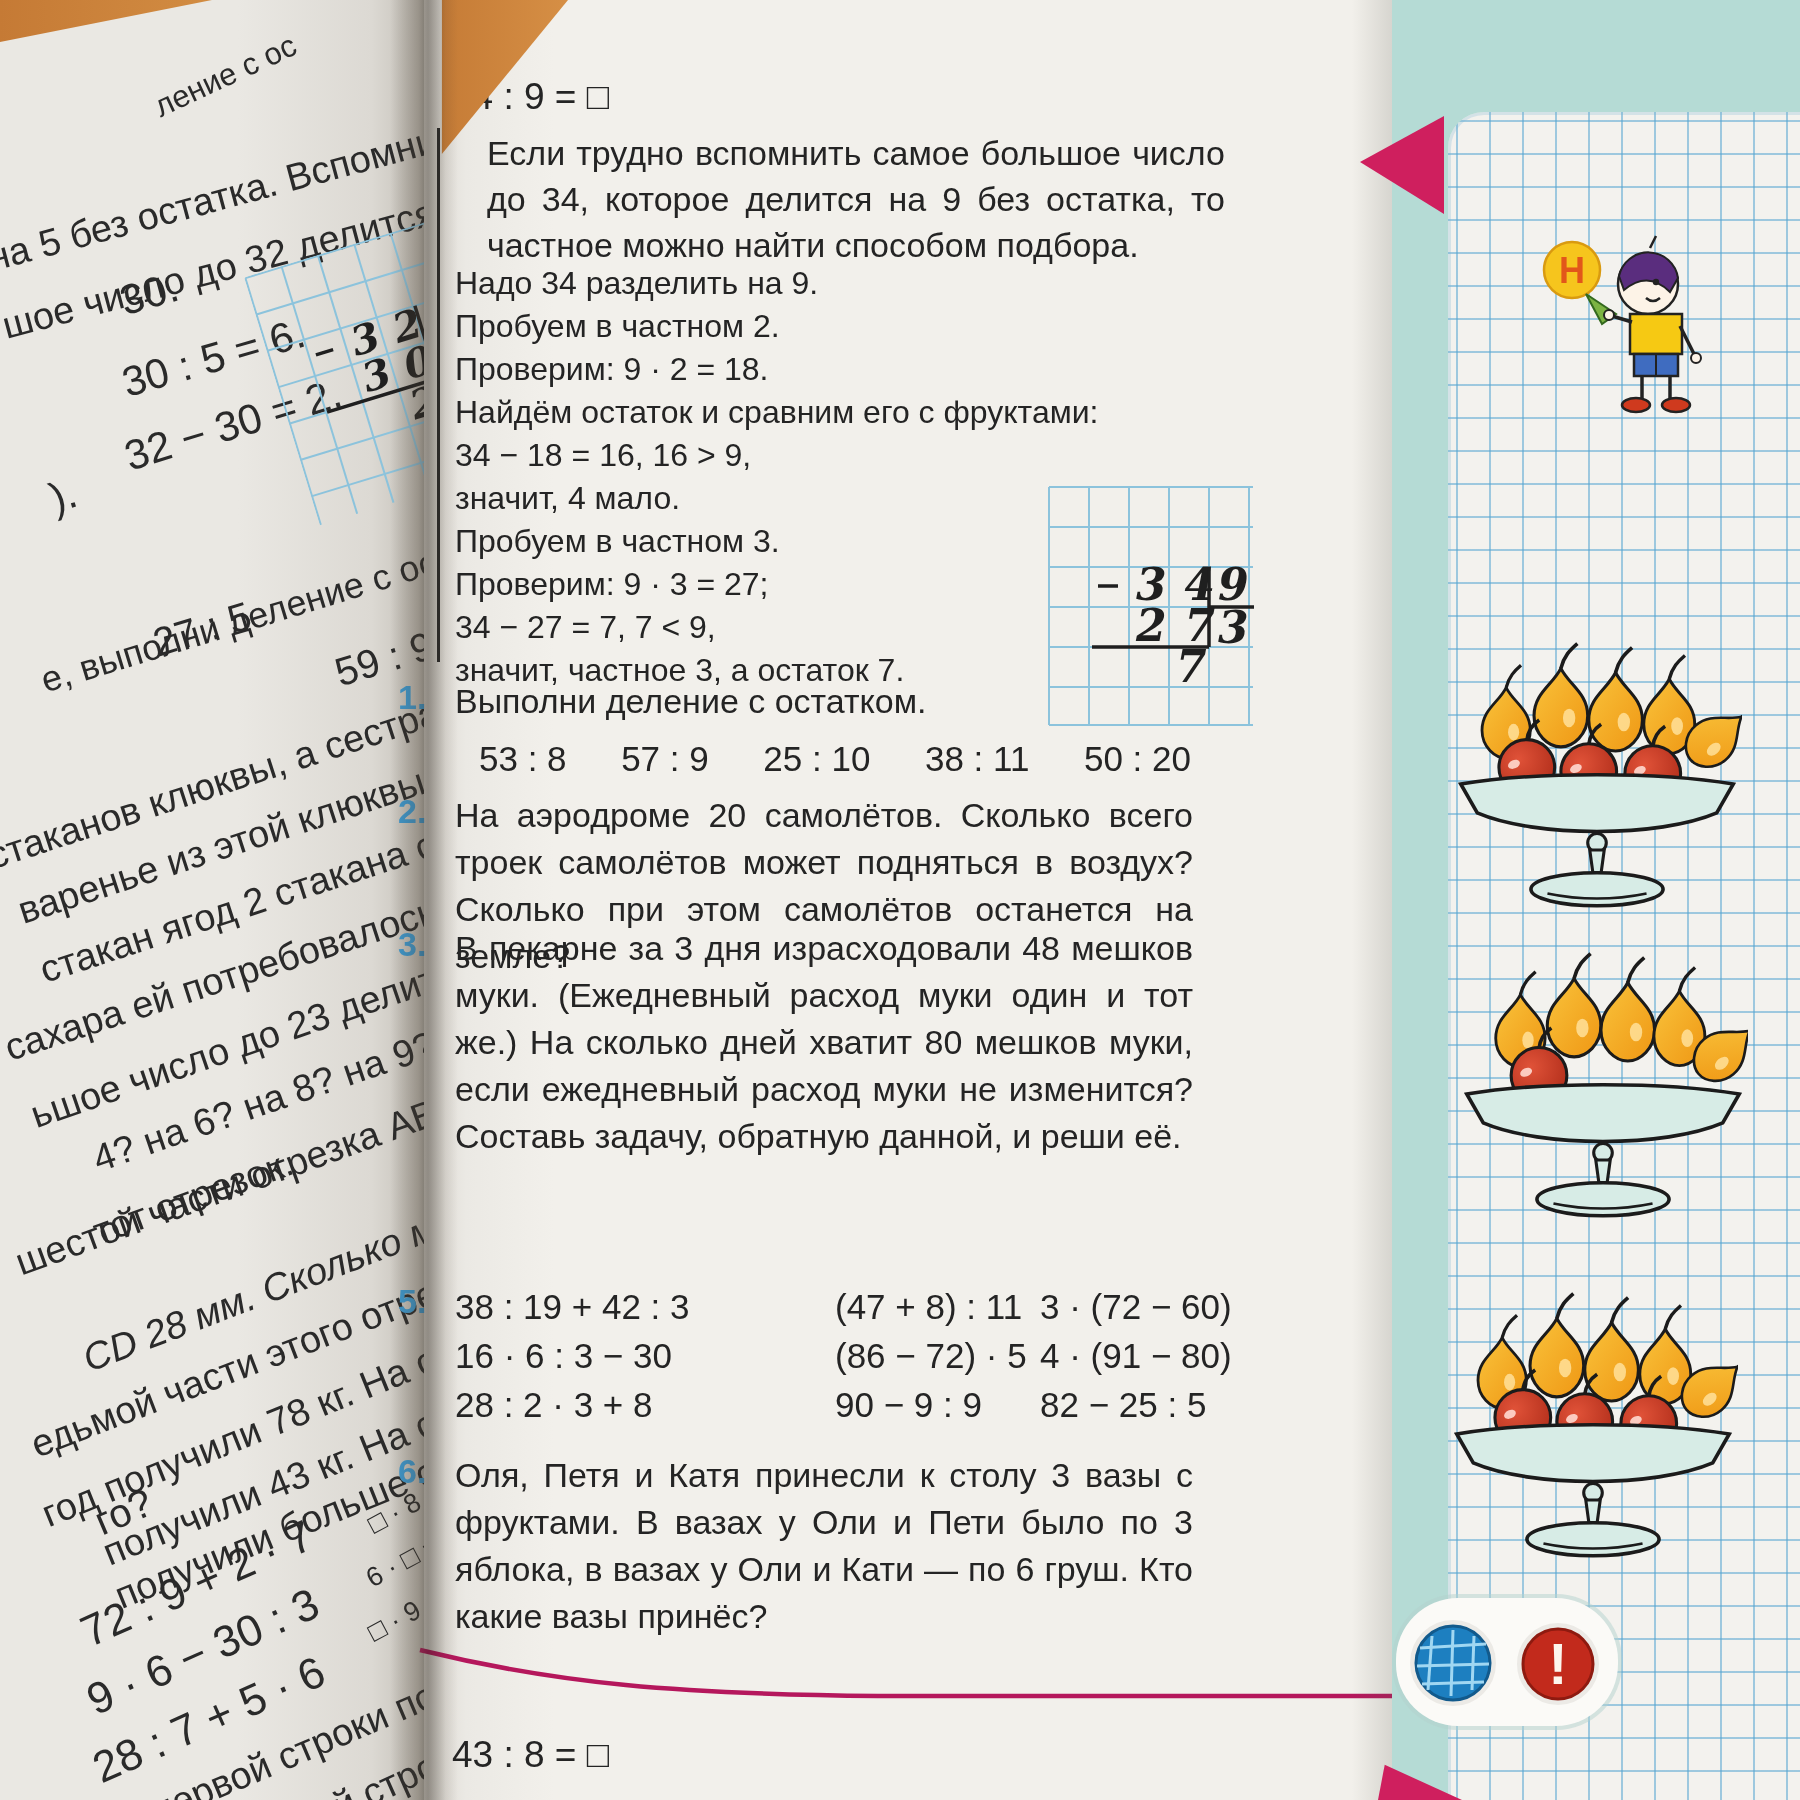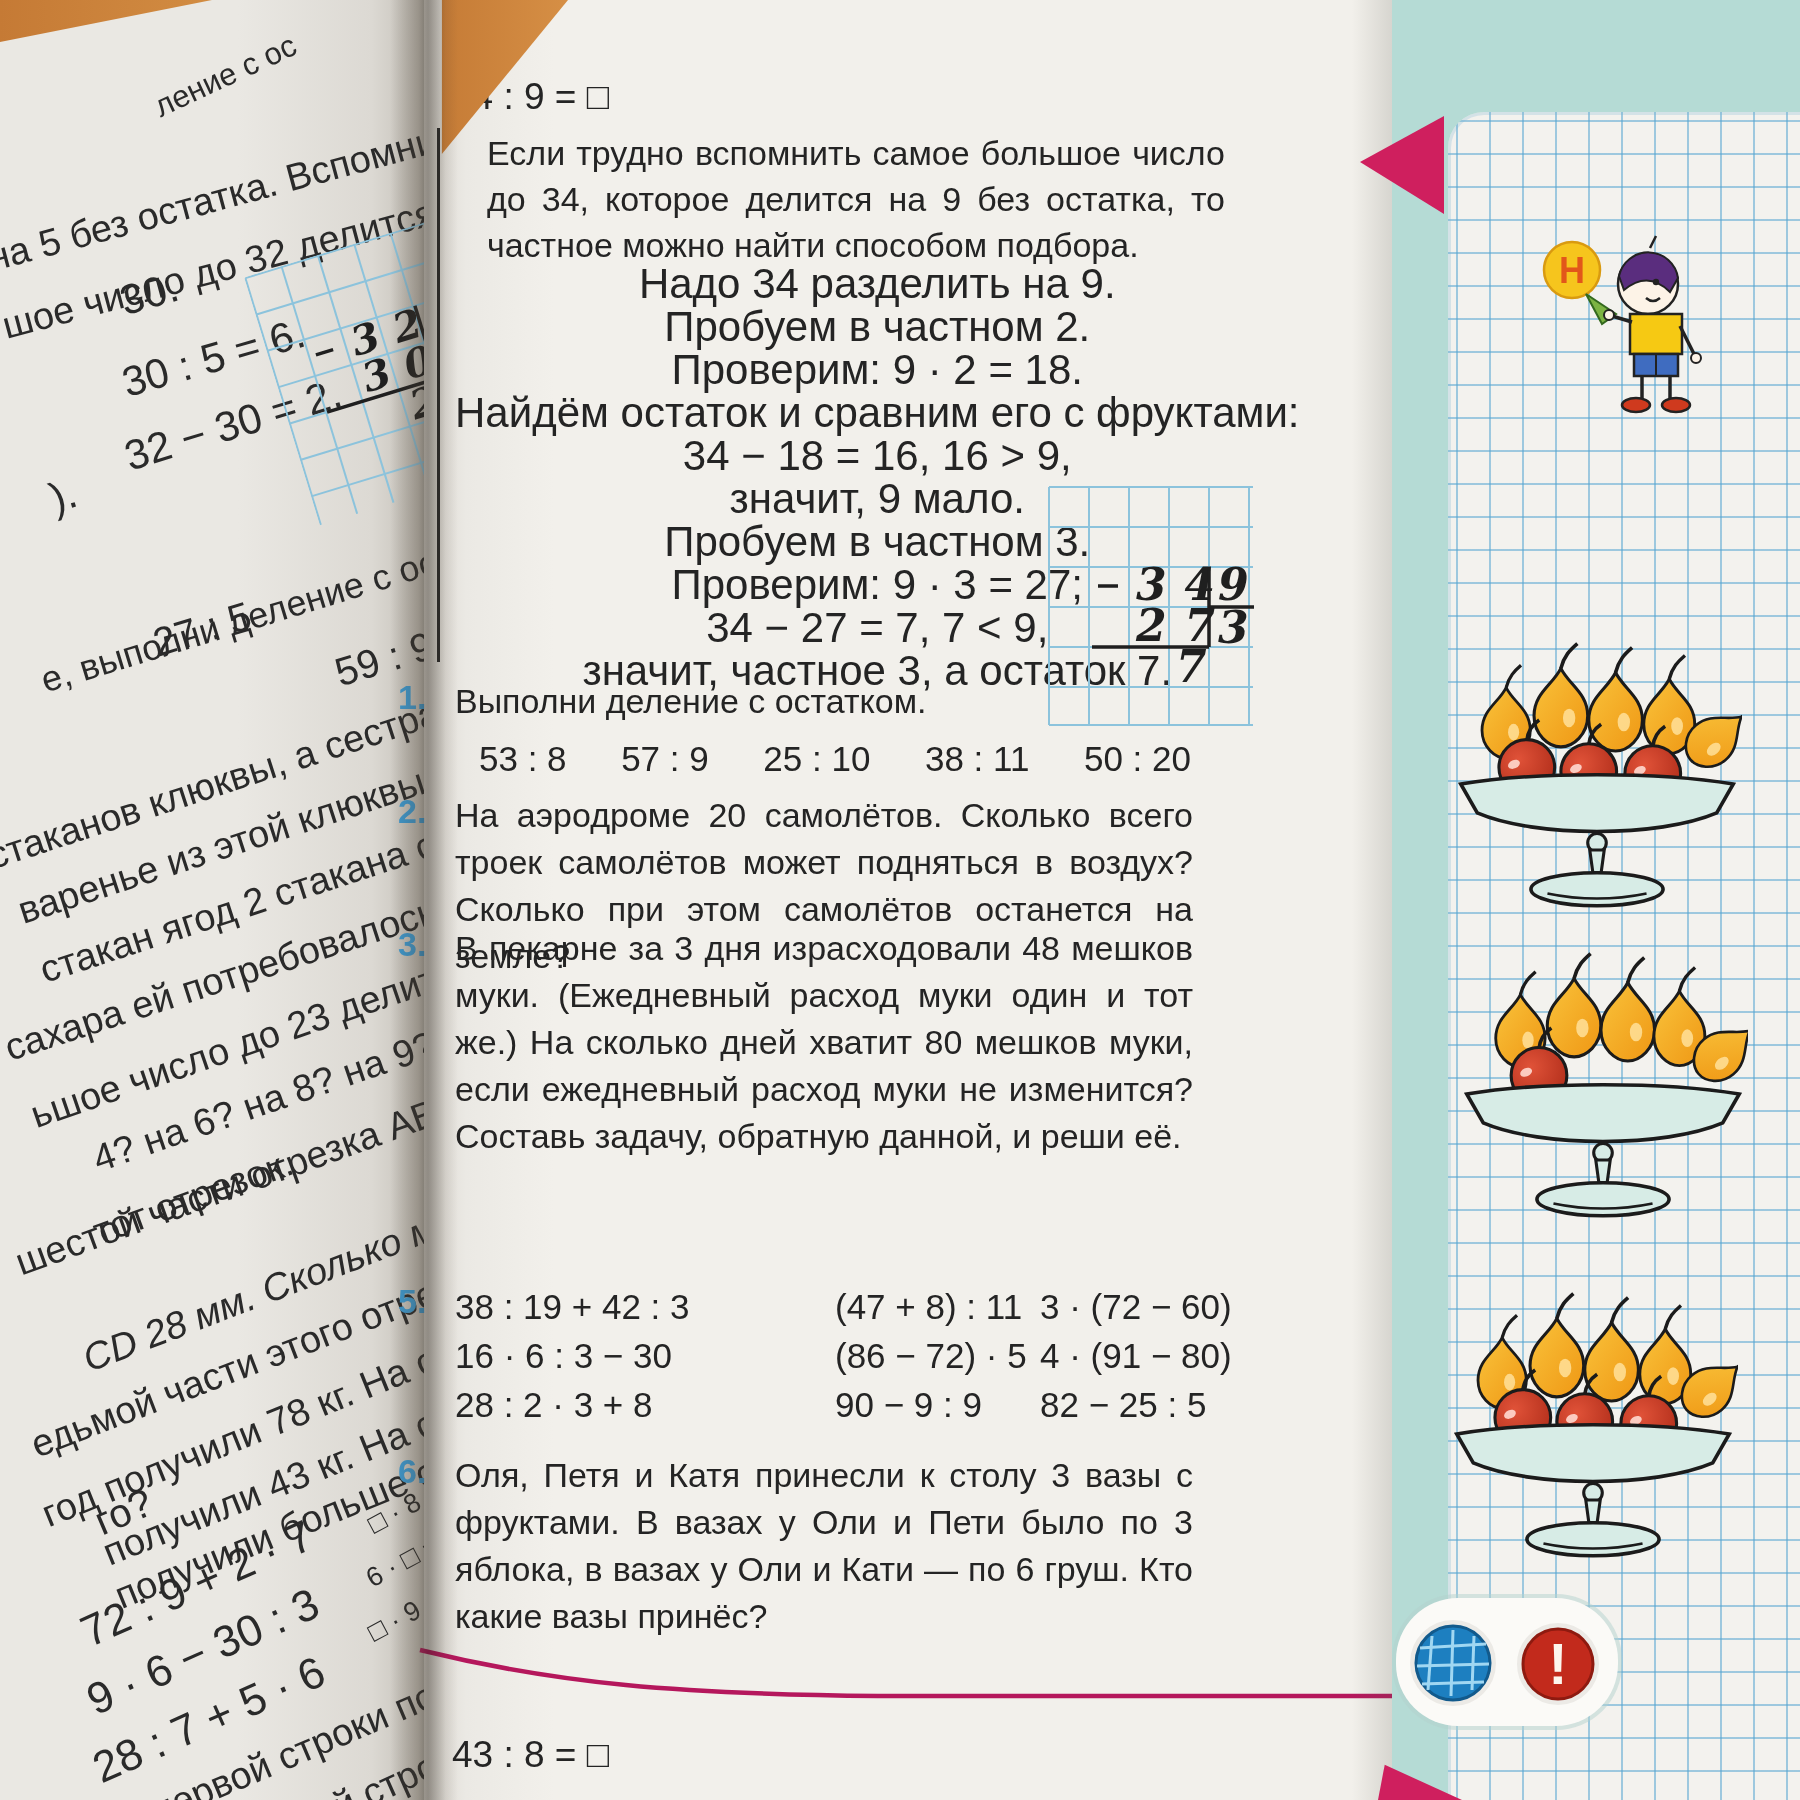--- a/index.html
+++ b/index.html
@@ -21,21 +21,21 @@
     background:linear-gradient(90deg,#c57b36,#d68f45);clip-path:polygon(3% 0,100% 0,3% 100%);}
   .spine-shadow{position:absolute;left:390px;top:0;width:68px;height:1800px;z-index:7;pointer-events:none;
     background:linear-gradient(to right,rgba(60,50,40,0),rgba(72,62,50,.34) 42%,rgba(40,34,26,.42) 56%,rgba(60,50,40,.10) 82%,rgba(0,0,0,0));}
   
   .right-page{position:absolute;left:424px;top:0;width:1376px;height:1800px;z-index:3;
     background:linear-gradient(to right,#dbd7d0 0,#ebe9e4 42px,#f2f0eb 130px,#f2f0eb 1180px,#eae8e2 1330px,#e2dfd8 1376px);}
   .marker-line{position:absolute;left:437px;top:128px;width:3px;height:534px;background:#2b2b2b;z-index:4;}
   .rp{position:absolute;z-index:4;}
   .example{left:452px;top:76px;font-size:37px;font-weight:500;}
   .intro{left:455px;top:130px;width:738px;font-size:34px;line-height:46px;text-align:justify;font-weight:500;margin-left:32px;}
-  .steps{left:455px;top:262px;font-size:42px;line-height:43px;font-weight:500;text-align:center;}
+  .steps{left:455px;top:262px;font-size:32px;line-height:43px;font-weight:500;}
   .prob{position:absolute;z-index:4;}
   .pnum{position:absolute;left:-57px;top:0;color:#3d9ad1;font-weight:bold;font-size:34px;}
   .ptext{width:738px;font-size:34px;line-height:47px;text-align:justify;font-weight:500;}
   .items{display:flex;justify-content:space-between;width:712px;font-size:35px;font-weight:500;}
   .c5{position:absolute;top:0;font-size:35px;line-height:49px;white-space:nowrap;font-weight:500;}
   .rule-svg{position:absolute;left:418px;top:1640px;z-index:4;}
   .footer-ex{left:452px;top:1734px;font-size:37px;font-weight:500;}
   
   .sidebar{position:absolute;left:1392px;top:0;width:408px;height:1800px;background:#b5dbd5;z-index:4;}
   .page-edge-shade{position:absolute;left:1352px;top:0;width:40px;height:1800px;z-index:5;
@@ -130,21 +130,21 @@
   <div class="marker-line"></div>
 
   <span class="rp example">34 : 9 = □</span>
   <div class="rp intro">Если трудно вспомнить самое большое число до 34, которое делится на 9 без остатка, то частное можно найти способом подбора.</div>
   <div class="rp steps">
     <div>Надо 34 разделить на 9.</div>
     <div>Пробуем в частном 2.</div>
     <div>Проверим: 9 · 2 = 18.</div>
     <div>Найдём остаток и сравним его с фруктами:</div>
     <div>34 − 18 = 16,  16 &gt; 9,</div>
-    <div>значит, 9 мало.</div>
+    <div>значит, 4 мало.</div>
     <div>Пробуем в частном 3.</div>
     <div>Проверим: 9 · 3 = 27;</div>
     <div>34 − 27 = 7,  7 &lt; 9,</div>
     <div>значит, частное 3, а остаток 7.</div>
   </div>
 
   <svg class="rp" style="left:1048px;top:486px;" width="206" height="240" viewBox="0 0 206 240">
     <g stroke="#8cc3dc" stroke-width="2">
       <line x1="1" y1="1" x2="1" y2="239"></line>
         <line x1="41" y1="1" x2="41" y2="239"></line>

